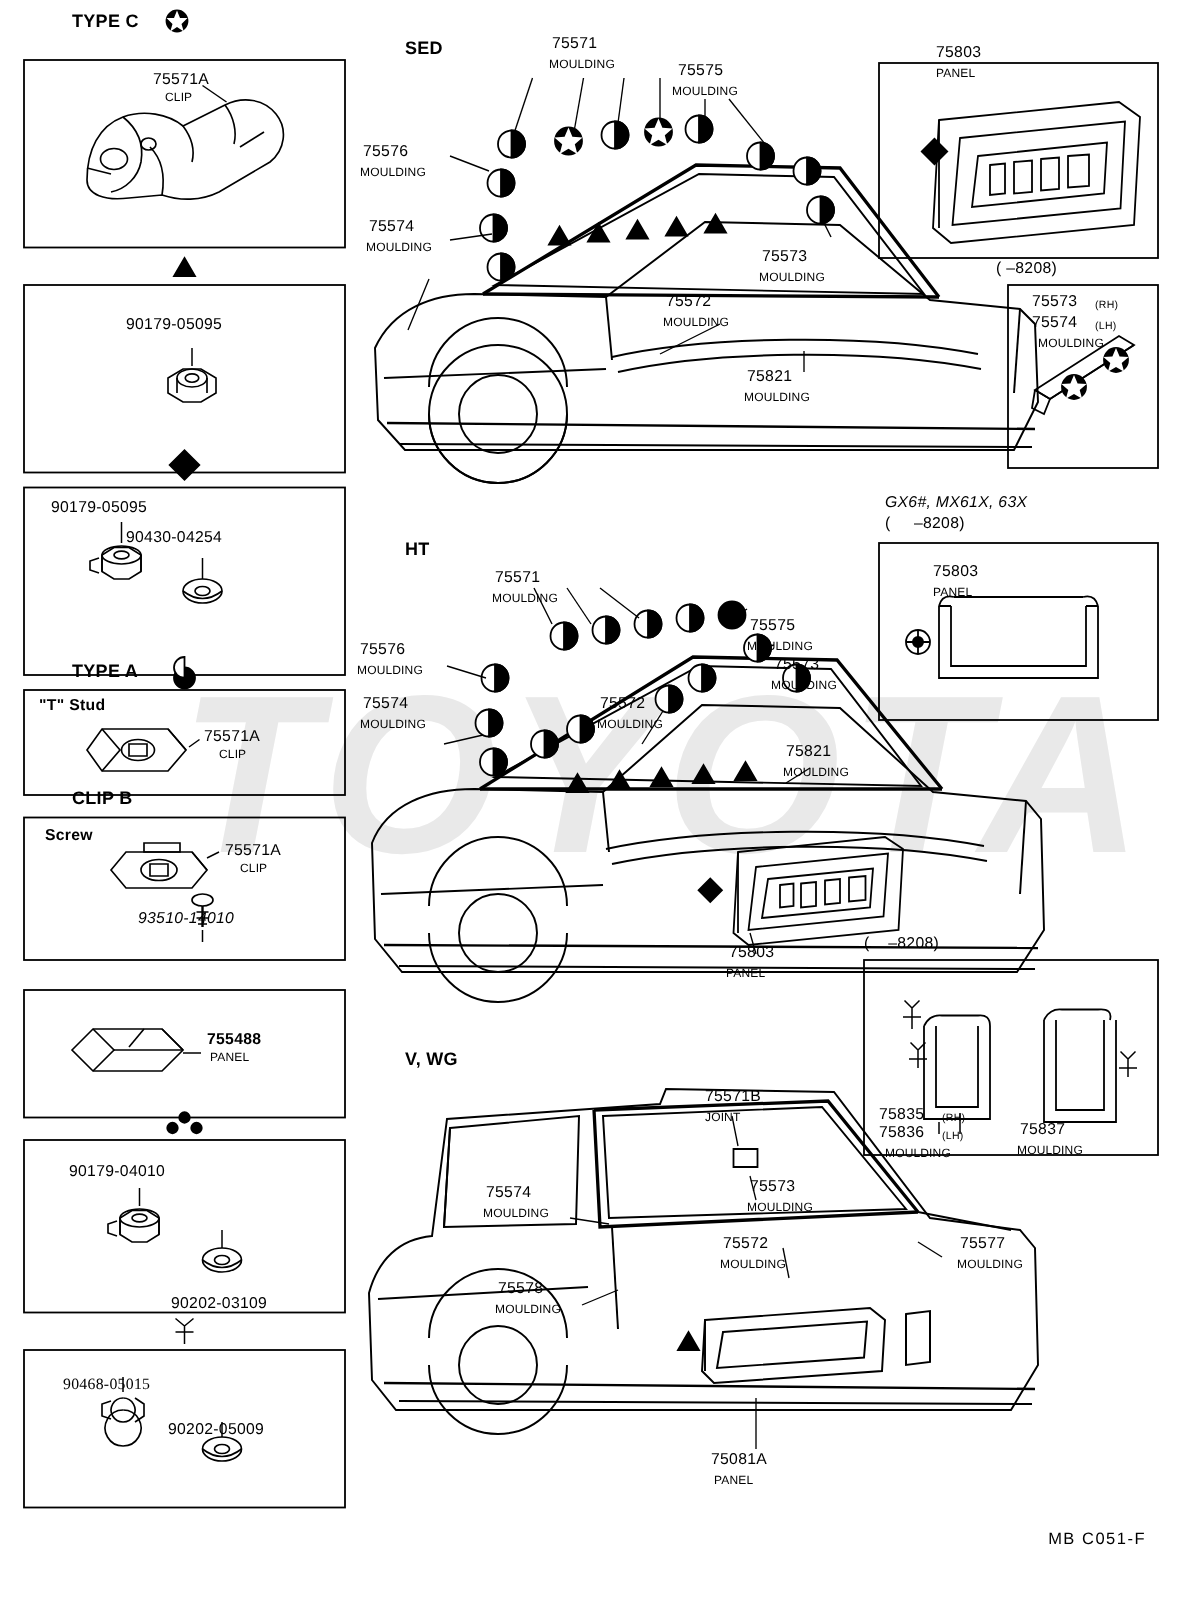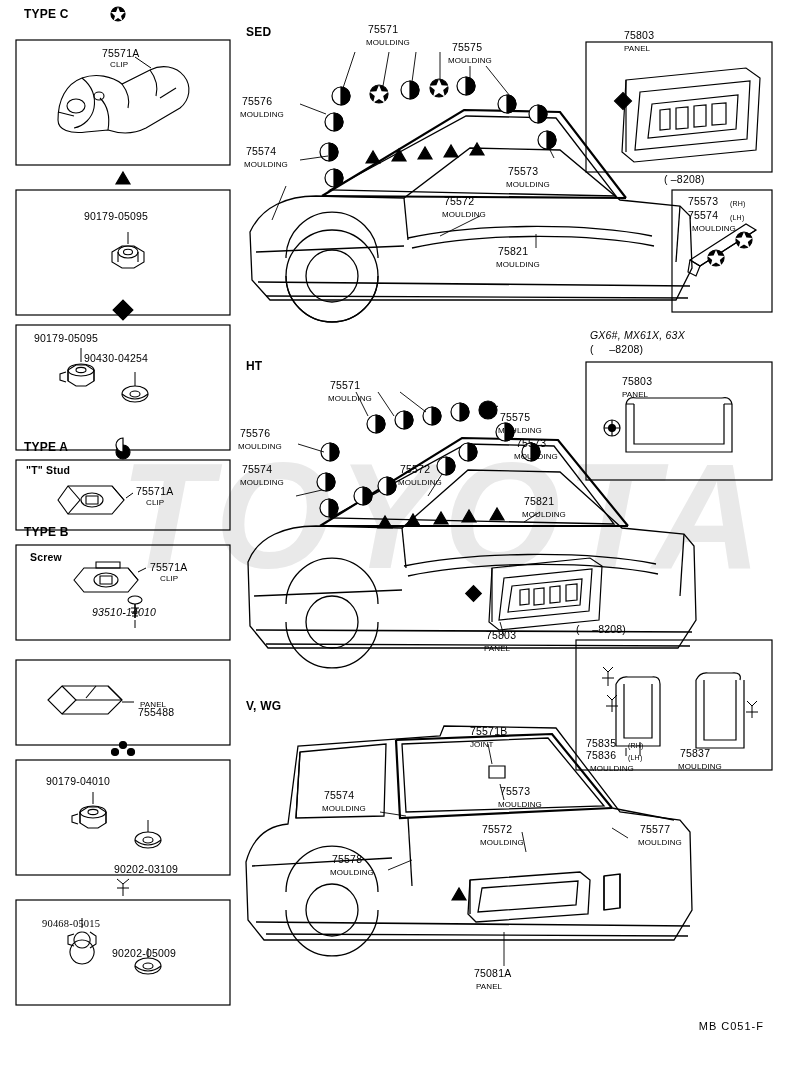--- a/index.html
+++ b/index.html
@@ -34,20 +34,21 @@
     letter-spacing: 0.1px;
   }
   .lbl.xs {
     font-size: 7px;
     line-height: 8px;
   }
   .lbl.big {
     font-size: 12px;
     line-height: 13px;
     font-weight: bold;
+    margin-left: 24px;
   }
   .lbl.ul {
   }
   .lbl.bold {
     font-weight: bold;
   }
   svg.overlay {
     position: absolute;
     left: 0; top: 0;
     width: 792px;
@@ -460,27 +461,27 @@
   <div class="lbl" style="left:84px; top:211px;">90179-05095</div>
 
   <div class="lbl" style="left:34px; top:333px;">90179-05095</div>
   <div class="lbl" style="left:84px; top:353px;">90430-04254</div>
 
   <div class="lbl big" style="left:24px; top:441px;">TYPE A</div>
   <div class="lbl bold" style="left:26px; top:465px;">"T" Stud</div>
   <div class="lbl" style="left:136px; top:486px;">75571A</div>
   <div class="lbl sm" style="left:146px; top:498px;">CLIP</div>
 
-  <div class="lbl big" style="left:24px; top:526px;">TYPE B</div>
+  <div class="lbl big" style="left:24px; top:526px;">CLIP B</div>
   <div class="lbl bold ul" style="left:30px; top:552px;">Screw</div>
   <div class="lbl" style="left:150px; top:562px;">75571A</div>
   <div class="lbl sm" style="left:160px; top:574px;">CLIP</div>
   <div class="lbl" style="left:92px; top:607px;font-style:italic;">93510-14010</div>
 
-  <div class="lbl" style="left:138px; top:707px;">755488</div>
+  <div class="lbl" style="left:138px; top:688px;font-weight:bold;">755488</div>
   <div class="lbl sm" style="left:140px; top:700px;">PANEL</div>
 
   <div class="lbl" style="left:46px; top:776px;">90179-04010</div>
   <div class="lbl" style="left:114px; top:852px;margin-top:12px;">90202-03109</div>
 
   <div class="lbl" style="left:42px; top:918px;font-family:Liberation Serif, serif;">90468-05015</div>
   <div class="lbl" style="left:112px; top:948px;">90202-05009</div>
 
   <div class="lbl big ul" style="left:246px; top:26px;">SED</div>
   <div class="lbl" style="left:368px; top:24px;">75571</div>

